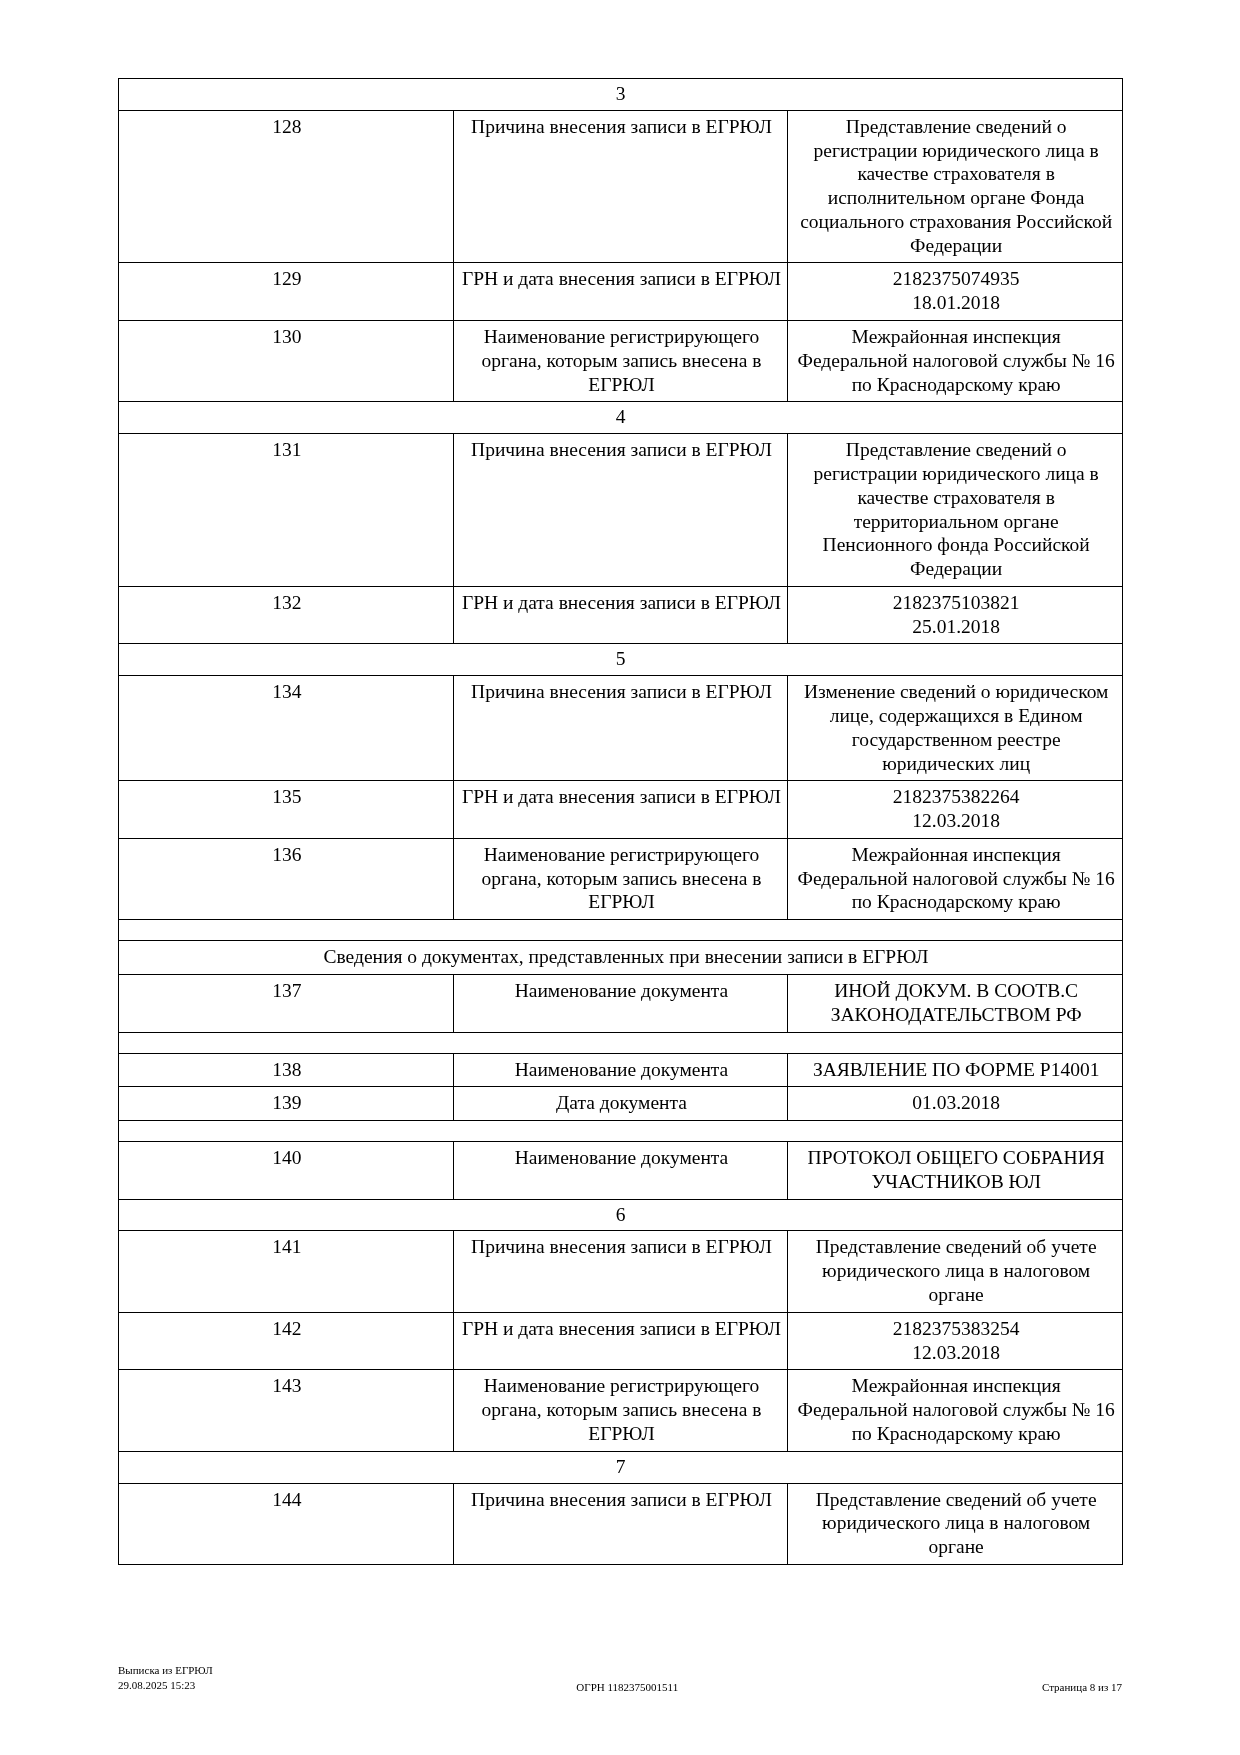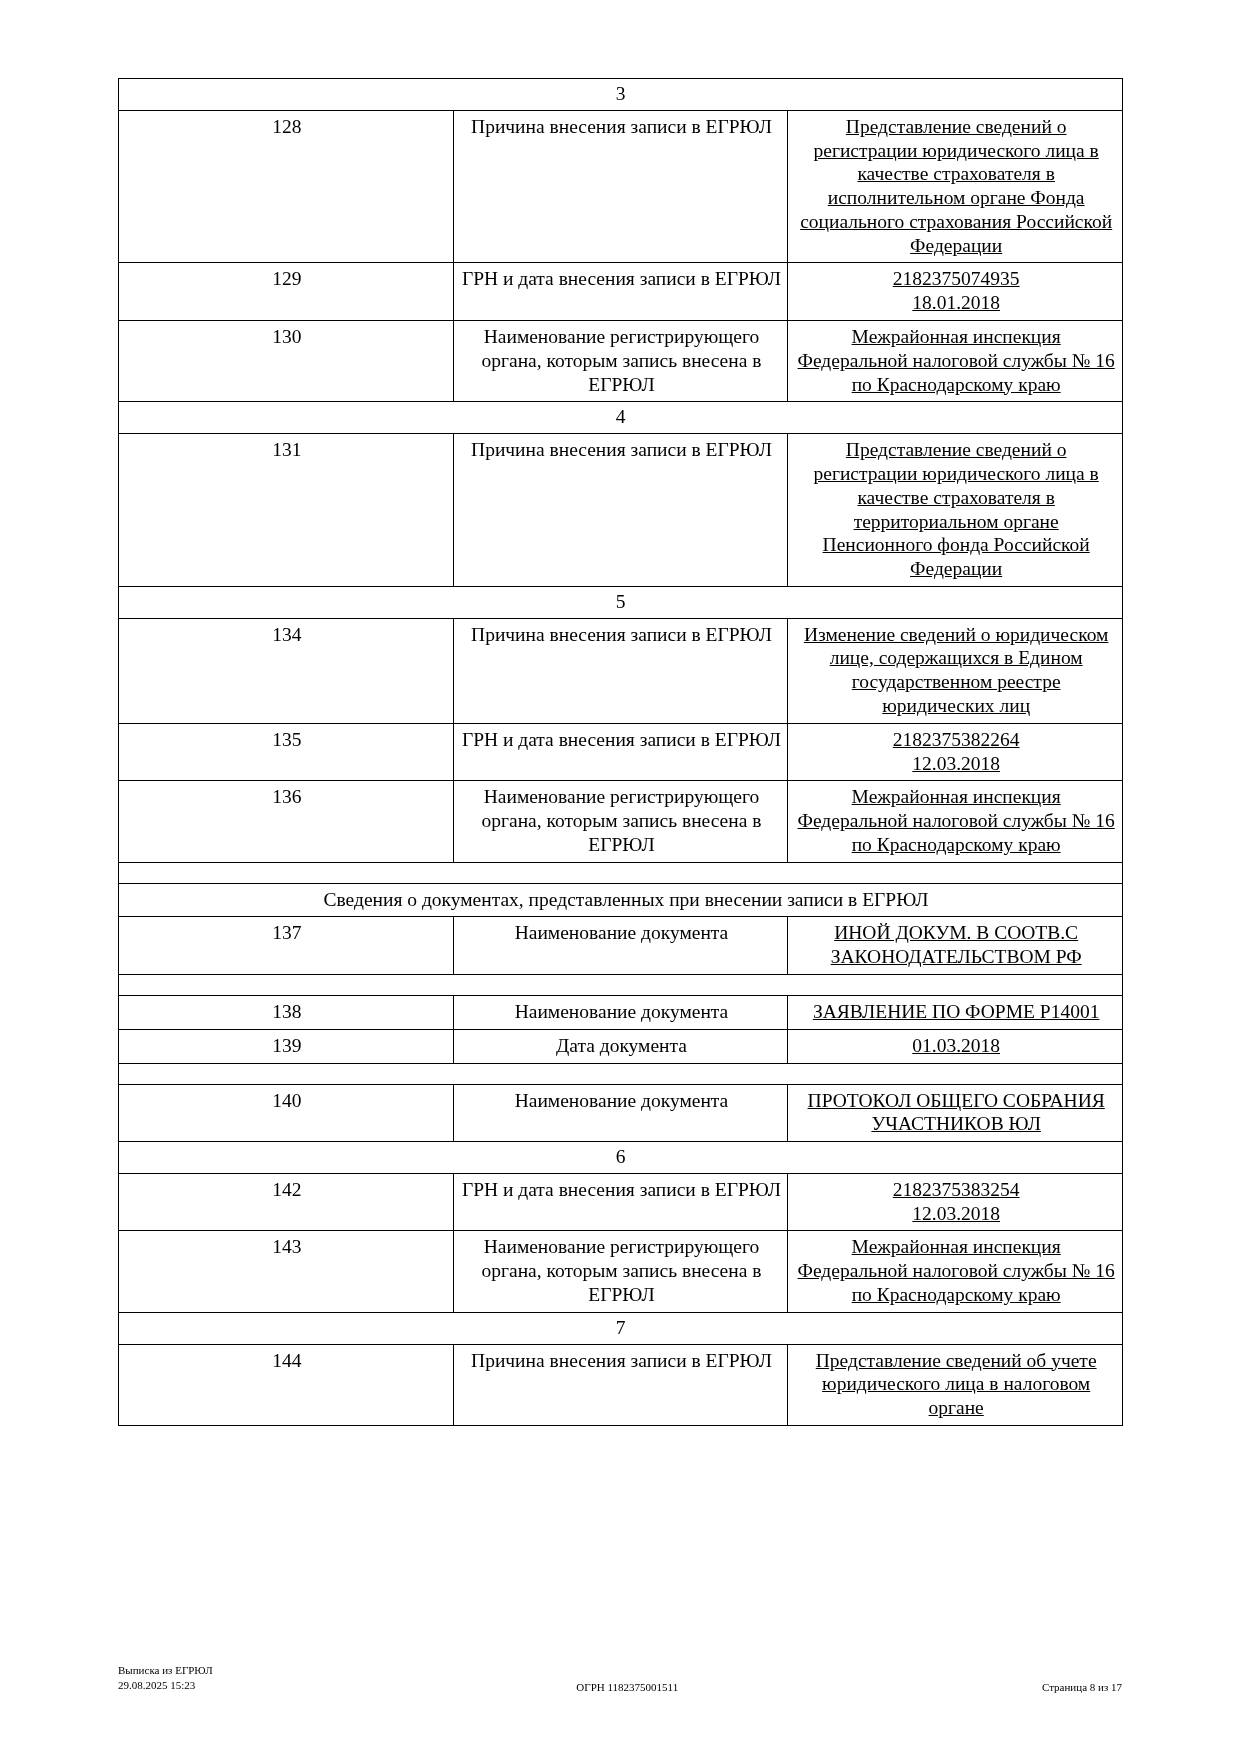--- a/index.html
+++ b/index.html
@@ -39,21 +39,20 @@
     width: 62px;
     text-align: center;
     padding-left: 0;
     padding-right: 0;
   }
   td.label {
     width: 428px;
   }
   td.value {
     width: 515px;
-    text-decoration: underline;
   }
   tr.section td {
     text-align: center;
     font-weight: normal;
     padding: 3px 0 4px 0;
   }
   tr.spacer td {
     border: 1px solid #000000;
     height: 20px;
     padding: 0;
@@ -107,20 +106,26 @@
           <td class="value nowrapcell">Межрайонная инспекция Федеральной налоговой службы № 16 по Краснодарскому краю</td>
         </tr>
         <tr class="section">
           <td colspan="3">4</td>
         </tr>
         <tr>
           <td class="num">131</td>
           <td class="label">Причина внесения записи в ЕГРЮЛ</td>
           <td class="value nowrapcell">Представление сведений о регистрации юридического лица в качестве страхователя в территориальном органе Пенсионного фонда Российской Федерации</td>
         </tr>
+        <tr>
+          <td class="num">132</td>
+          <td class="label">ГРН и дата внесения записи в ЕГРЮЛ</td>
+          <td class="value nowrapcell">2182375103821
+25.01.2018</td>
+        </tr>
         <tr class="section">
           <td colspan="3">5</td>
         </tr>
         <tr>
           <td class="num">134</td>
           <td class="label">Причина внесения записи в ЕГРЮЛ</td>
           <td class="value nowrapcell">Изменение сведений о юридическом лице, содержащихся в Едином государственном реестре юридических лиц</td>
         </tr>
         <tr>
           <td class="num">135</td>
@@ -160,20 +165,25 @@
         <tr class="spacer">
           <td colspan="3"></td>
         </tr>
         <tr>
           <td class="num">140</td>
           <td class="label">Наименование документа</td>
           <td class="value nowrapcell">ПРОТОКОЛ ОБЩЕГО СОБРАНИЯ УЧАСТНИКОВ ЮЛ</td>
         </tr>
         <tr class="section">
           <td colspan="3">6</td>
+        </tr>
+        <tr>
+          <td class="num">141</td>
+          <td class="label">Причина внесения записи в ЕГРЮЛ</td>
+          <td class="value nowrapcell">Представление сведений об учете юридического лица в налоговом органе</td>
         </tr>
         <tr>
           <td class="num">142</td>
           <td class="label">ГРН и дата внесения записи в ЕГРЮЛ</td>
           <td class="value nowrapcell">2182375383254
 12.03.2018</td>
         </tr>
         <tr>
           <td class="num">143</td>
           <td class="label">Наименование регистрирующего органа, которым запись внесена в ЕГРЮЛ</td>

